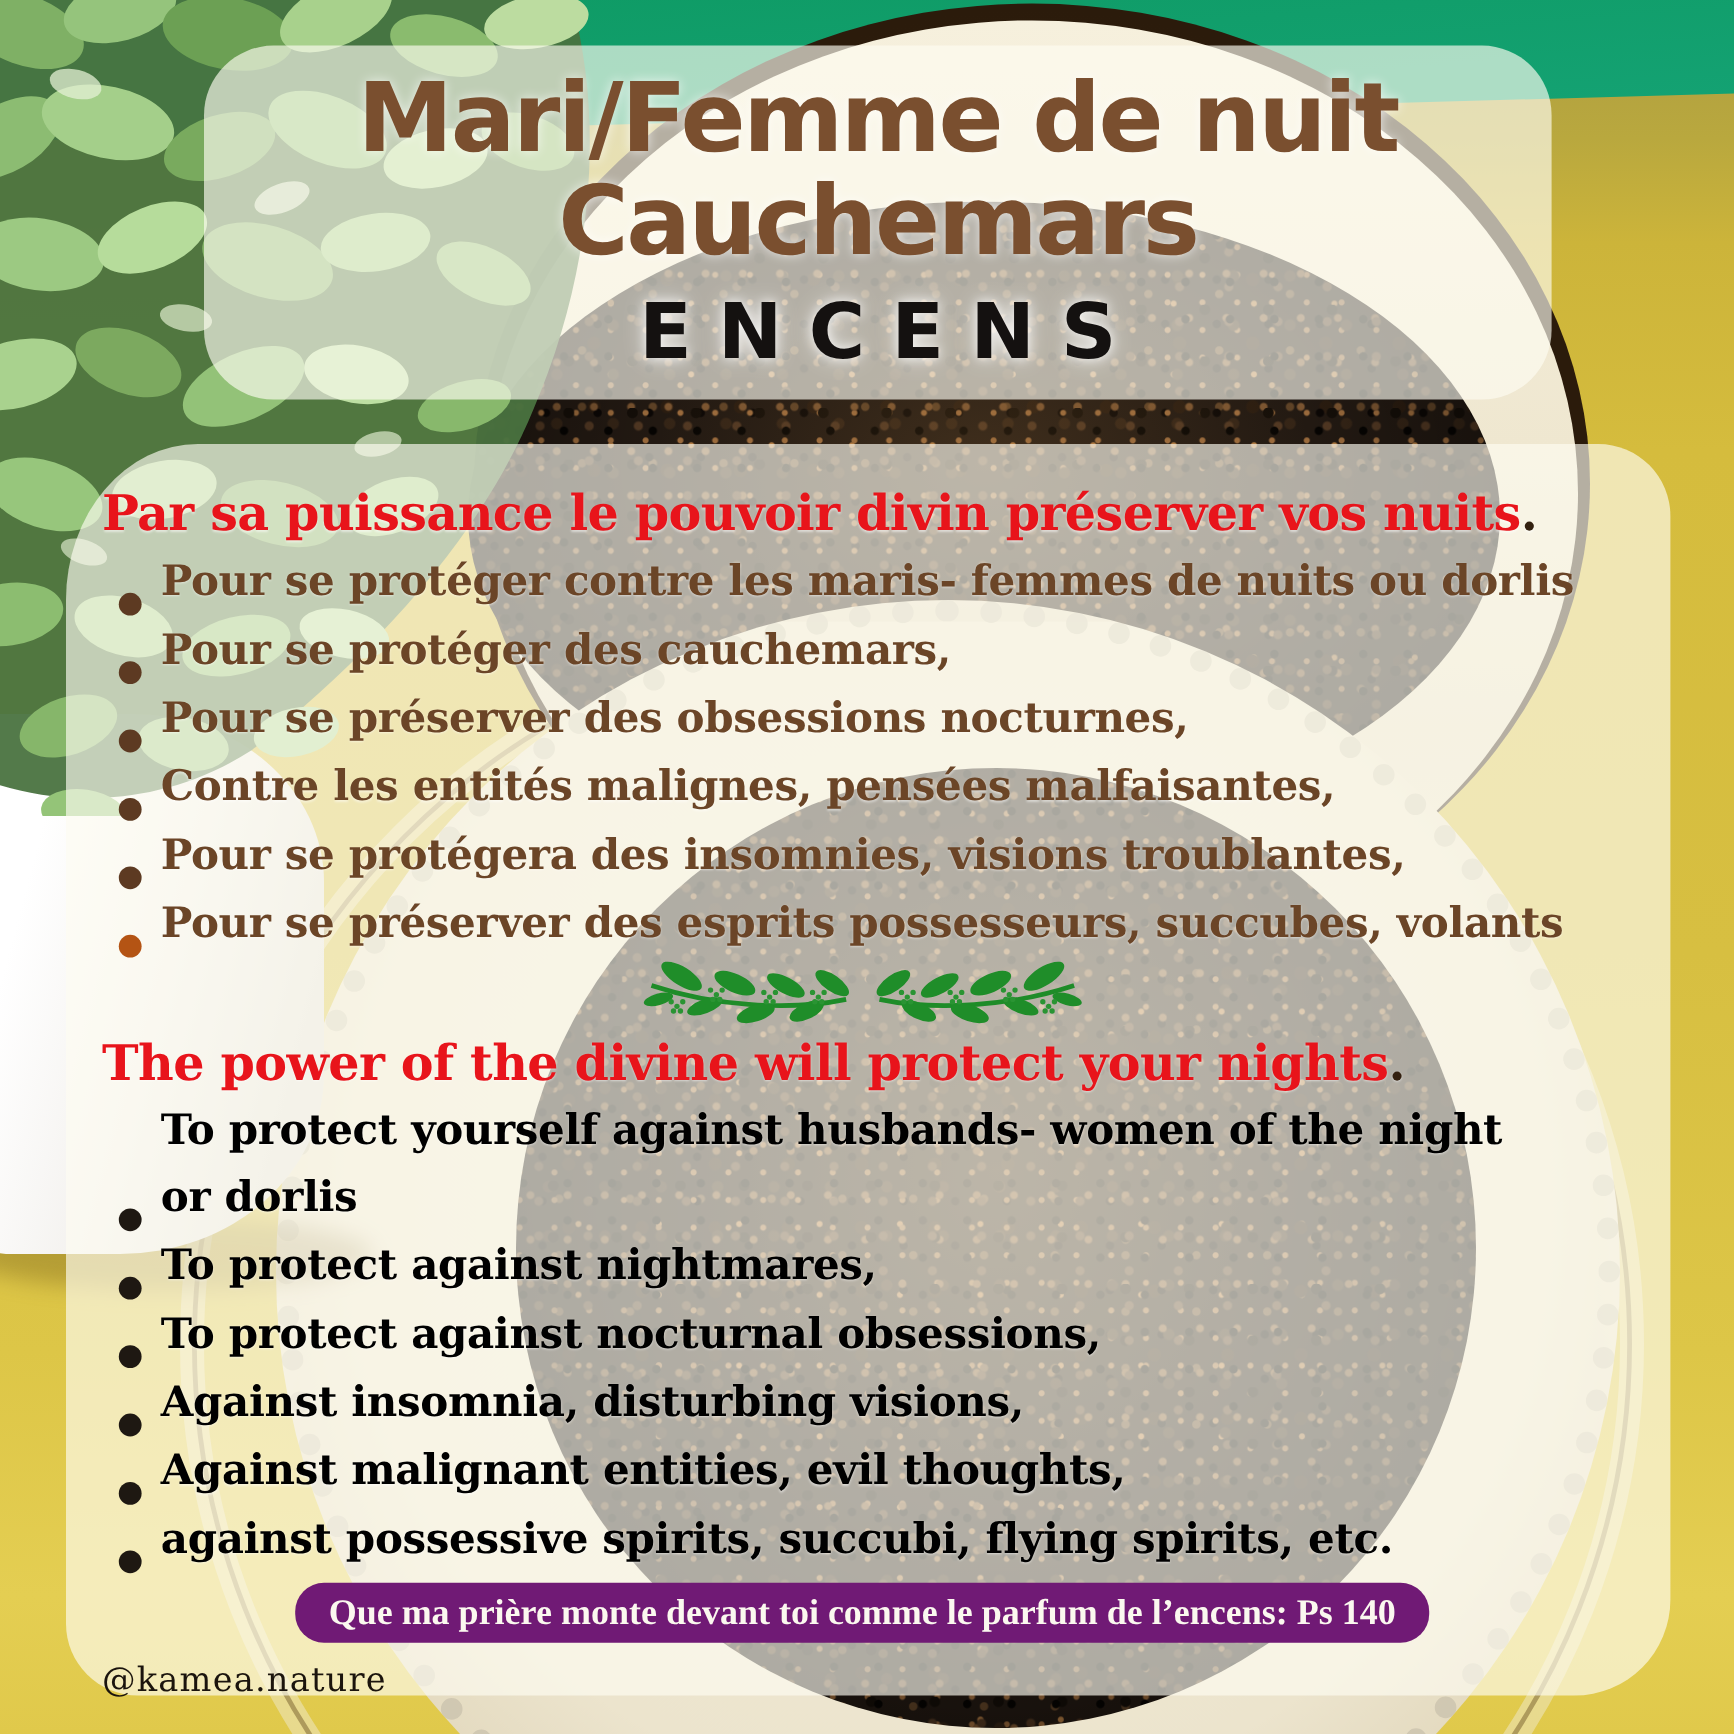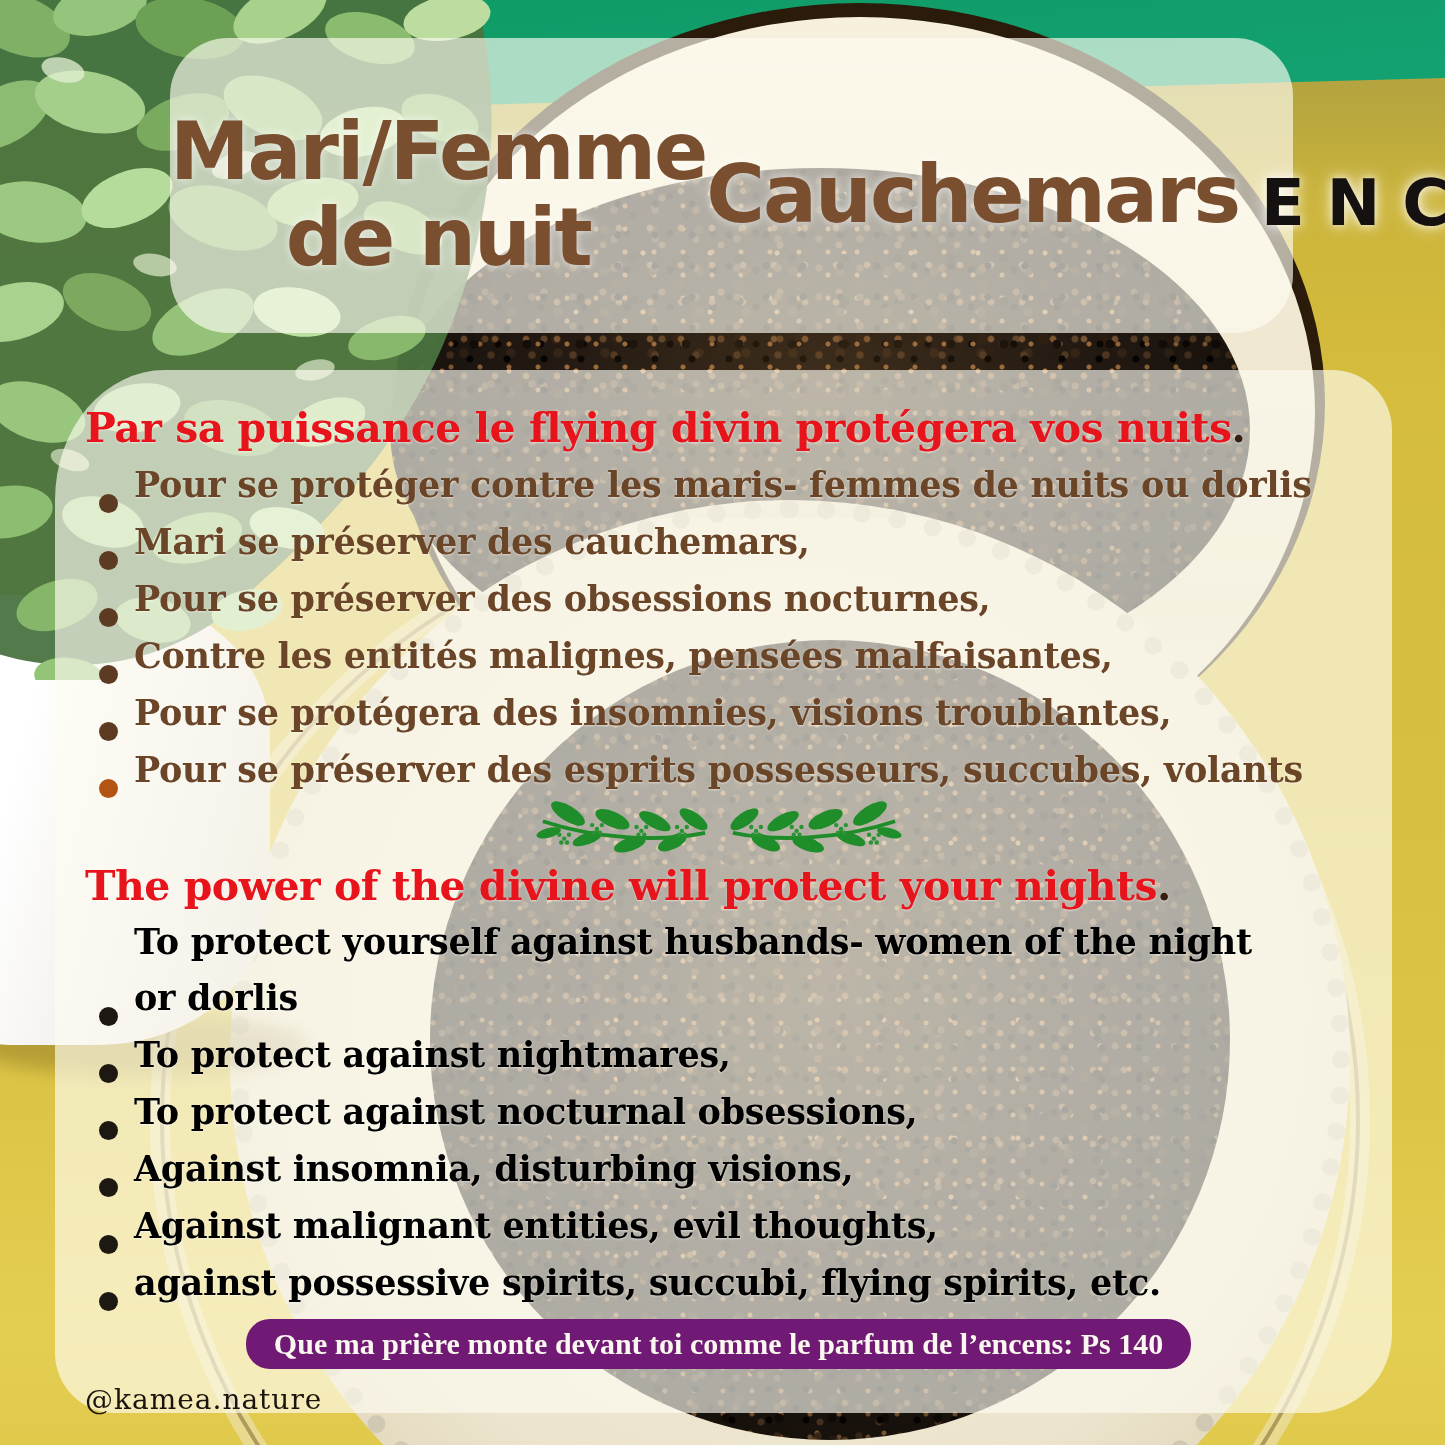--- a/index.html
+++ b/index.html
@@ -48,21 +48,21 @@
   .pot{left:-50px;top:595px;width:320px;height:450px;
     background:linear-gradient(105deg,#ffffff 25%,#f3f1ee 55%,#e2dfda 85%);
     border-radius:24px 160px 170px 60px / 20px 140px 150px 50px;}
   .pot-shadow{left:-30px;top:1015px;width:340px;height:60px;border-radius:50%;
     background:rgba(118,94,26,.38);filter:blur(9px);}
   .plant{left:-25px;top:-20px;width:575px;height:700px;}
 
   
   .card{background:rgba(254,252,242,.66);}
   .title-card{left:170px;top:38px;width:1123px;height:295px;border-radius:58px;
-    display:flex;flex-direction:row;align-items:center;justify-content:flex-start;
+    display:flex;flex-direction:column;align-items:center;justify-content:flex-start;
     padding-top:18px;text-align:center;}
   .main-card{left:55px;top:370px;width:1337px;height:1043px;
     border-radius:110px 60px 80px 60px / 130px 60px 80px 60px;}
 
   
   .t-line{font-family:"DejaVu Sans",sans-serif;font-weight:800;color:#7a4f2f;
     font-size:80px;line-height:86px;letter-spacing:-2px;
     text-shadow:0 0 10px rgba(255,255,255,.7);}
   .t-sub{margin-top:16px;font-family:"DejaVu Sans",sans-serif;font-weight:800;
     color:#141110;font-size:64px;line-height:66px;letter-spacing:22px;text-indent:22px;
@@ -160,31 +160,31 @@
   <div class="abs card title-card">
     <div class="t-line">Mari/Femme de nuit</div>
     <div class="t-line">Cauchemars</div>
     <div class="t-sub">ENCENS</div>
   </div>
 
   <div class="abs card main-card">
     <div class="content">
 
       <div class="hd">
-        <span class="main">Par sa puissance le flying divin protégera vos nuits</span><span class="period">.</span>
+        <span class="main">Par sa puissance le pouvoir divin préserver vos nuits</span><span class="period">.</span>
       </div>
 
       <ul class="blist fr">
         <li>
             <span class="dot"></span>
             <span>Pour se protéger contre les maris- femmes de nuits ou dorlis</span>
           </li>
         <li>
             <span class="dot"></span>
-            <span>Mari se préserver des cauchemars,</span>
+            <span>Pour se protéger des cauchemars,</span>
           </li>
         <li>
             <span class="dot"></span>
             <span>Pour se préserver des obsessions nocturnes,</span>
           </li>
         <li>
             <span class="dot"></span>
             <span>Contre les entités malignes, pensées malfaisantes,</span>
           </li>
         <li>

